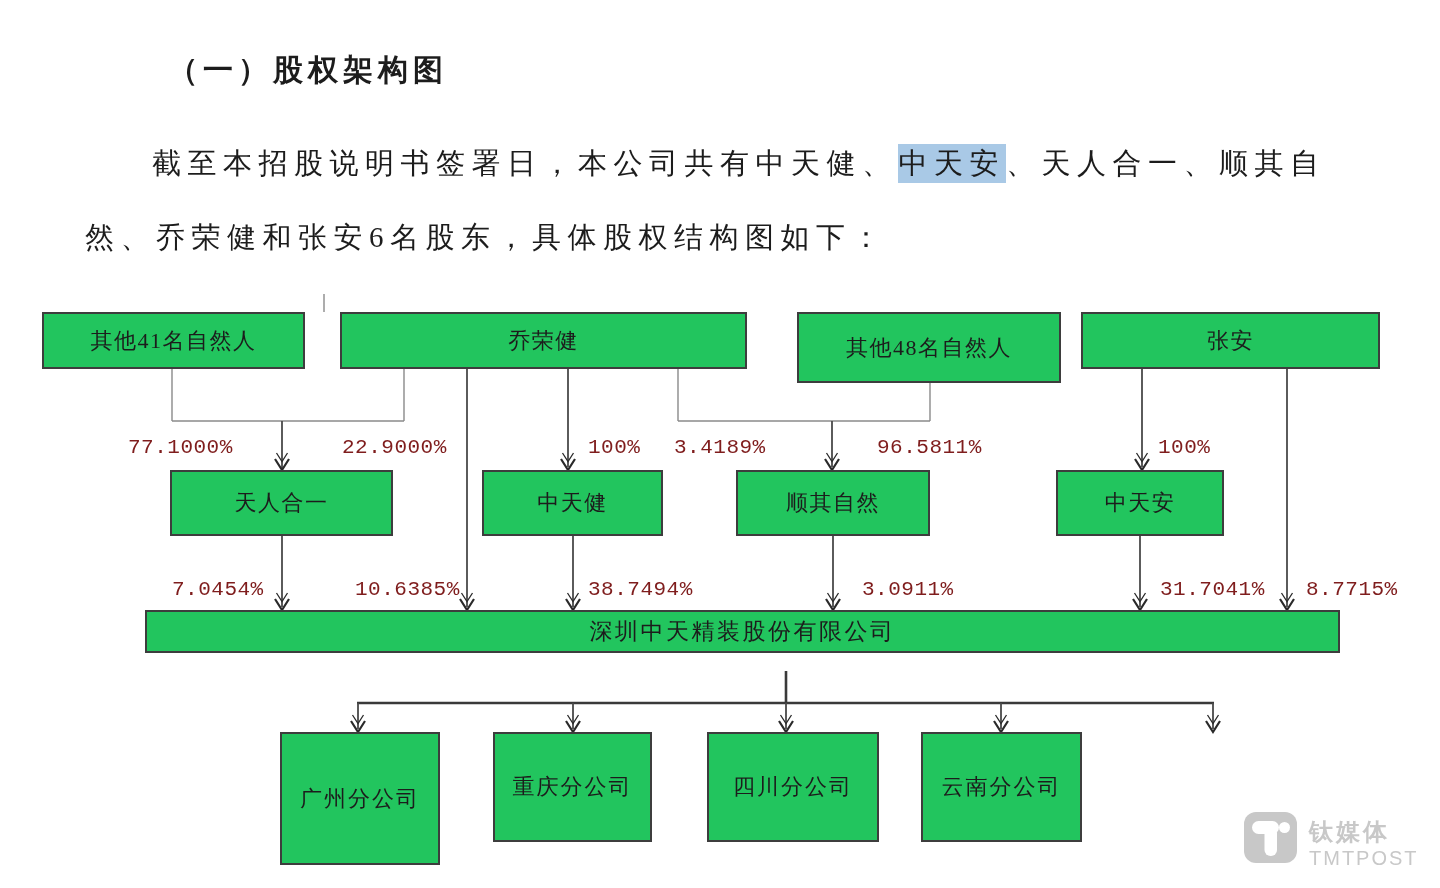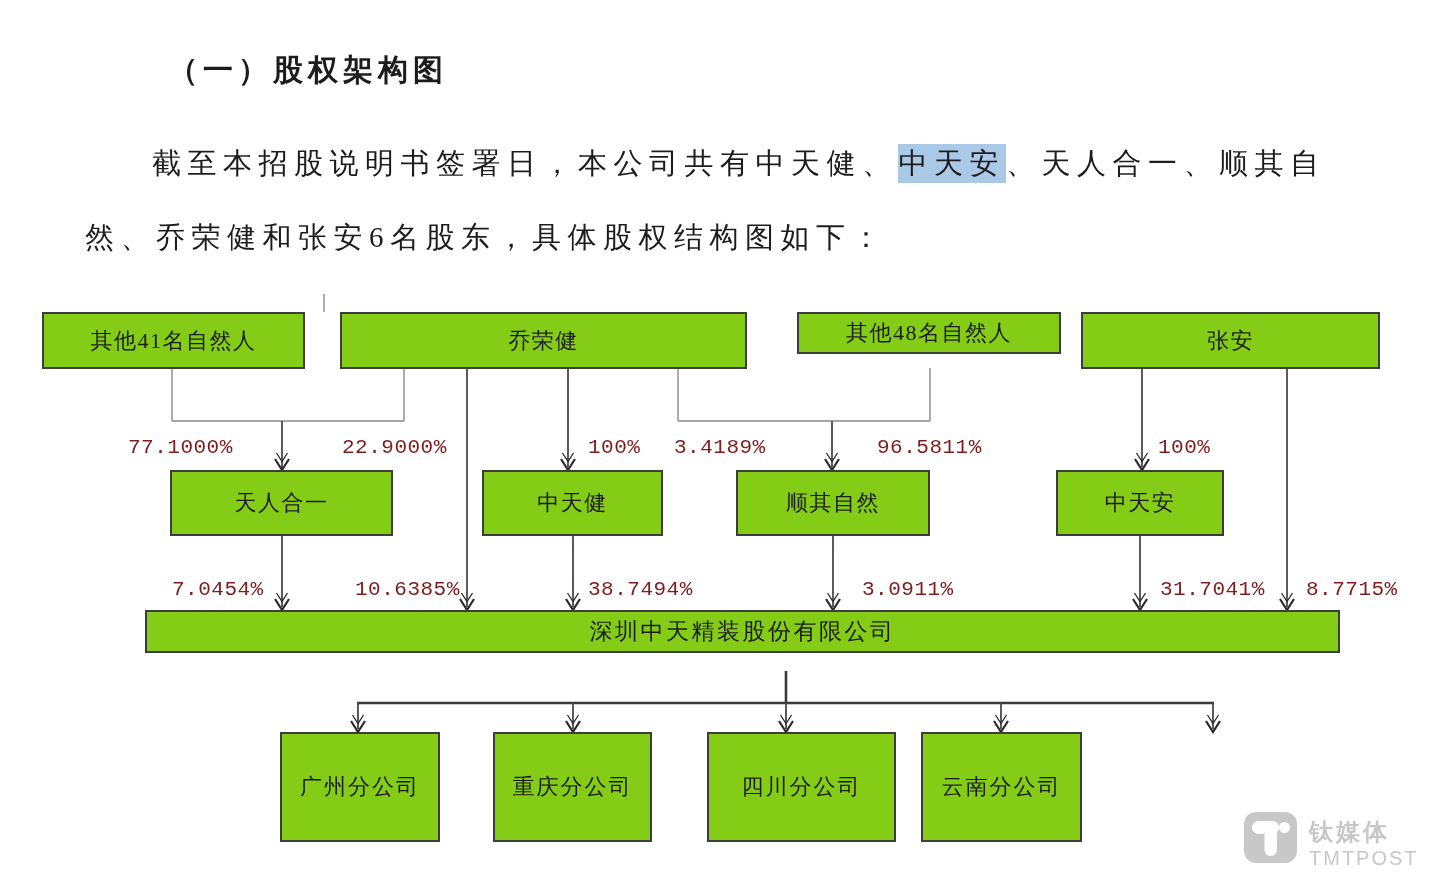--- a/index.html
+++ b/index.html
@@ -18,21 +18,21 @@
   }
   .abs{position:absolute;}
   .heading{
     left:168px;top:50px;font-size:30px;font-weight:bold;letter-spacing:5px;white-space:nowrap;
   }
   .para-line{font-size:29px;letter-spacing:6.5px;white-space:nowrap;}
   .para-line1{left:152px;top:144px;}
   .para-line2{left:85px;top:218px;}
   .hl{background:var(--highlight);padding:3px 1px 4px 1px;}
   .node{
-    box-sizing:border-box;border:2px solid var(--border);background:#84cc16;
+    box-sizing:border-box;border:2px solid var(--border);background:#22c55e;
     display:flex;align-items:center;justify-content:center;
     font-size:22px;letter-spacing:1.5px;white-space:nowrap;
   }
   .node.branch{letter-spacing:2px;}
   .node.company{font-size:23px;letter-spacing:2.5px;}
   .pct{
     font-size:21px;color:#7f1d1d;letter-spacing:0.5px;white-space:nowrap;
     font-family:Liberation Mono, monospace;
   }
   svg.wires{position:absolute;left:0;top:0;}
@@ -103,21 +103,21 @@
     <path class="wire-shaft" d="M358,703 L358,729 M573,703 L573,729 M786,703 L786,729 M1001,703 L1001,729 M1213,703 L1213,729"></path>
     <use href="#arrowhead" x="358" y="732" class="ah"></use>
     <use href="#arrowhead" x="573" y="732" class="ah"></use>
     <use href="#arrowhead" x="786" y="732" class="ah"></use>
     <use href="#arrowhead" x="1001" y="732" class="ah"></use>
     <use href="#arrowhead" x="1213" y="732" class="ah"></use>
   </svg>
 
   <div class="abs node" style="left:42px;top:312px;width:263px;height:57px">其他41名自然人</div>
   <div class="abs node" style="left:340px;top:312px;width:407px;height:57px">乔荣健</div>
-  <div class="abs node" style="left:797px;top:312px;width:264px;height:42px">其他48名自然人</div>
+  <div class="abs node" style="left:797px;top:312px;width:264px;height:71px">其他48名自然人</div>
   <div class="abs node" style="left:1081px;top:312px;width:299px;height:57px">张安</div>
 
   <div class="abs pct" style="left:128px;top:436px">77.1000%</div>
   <div class="abs pct" style="left:342px;top:436px">22.9000%</div>
   <div class="abs pct" style="left:588px;top:436px">100%</div>
   <div class="abs pct" style="left:674px;top:436px">3.4189%</div>
   <div class="abs pct" style="left:877px;top:436px">96.5811%</div>
   <div class="abs pct" style="left:1158px;top:436px">100%</div>
 
   <div class="abs node" style="left:170px;top:470px;width:223px;height:66px">天人合一</div>
@@ -127,23 +127,23 @@
 
   <div class="abs pct" style="left:172px;top:578px">7.0454%</div>
   <div class="abs pct" style="left:355px;top:578px">10.6385%</div>
   <div class="abs pct" style="left:588px;top:578px">38.7494%</div>
   <div class="abs pct" style="left:862px;top:578px">3.0911%</div>
   <div class="abs pct" style="left:1160px;top:578px">31.7041%</div>
   <div class="abs pct" style="left:1306px;top:578px">8.7715%</div>
 
   <div class="abs node company" style="left:145px;top:610px;width:1195px;height:43px">深圳中天精装股份有限公司</div>
 
-  <div class="abs node branch" style="left:280px;top:732px;width:160px;height:110px">广州分公司</div>
+  <div class="abs node branch" style="left:280px;top:732px;width:160px;height:133px">广州分公司</div>
   <div class="abs node branch" style="left:493px;top:732px;width:159px;height:110px">重庆分公司</div>
-  <div class="abs node branch" style="left:707px;top:732px;width:189px;height:110px">四川分公司</div>
+  <div class="abs node branch" style="left:707px;top:732px;width:172px;height:110px">四川分公司</div>
   <div class="abs node branch" style="left:921px;top:732px;width:161px;height:110px">云南分公司</div>
 
   <svg class="abs" style="left:1244px;top:812px" width="53" height="51">
     <rect x="0" y="0" width="53" height="51" rx="12" fill="var(--watermark)"></rect>
     <rect x="8" y="9" width="27" height="13" rx="6.5" fill="#ffffff"></rect>
     <circle cx="40.5" cy="15.5" r="5.5" fill="#ffffff"></circle>
     <rect x="20.5" y="15" width="12.5" height="29" rx="6" fill="#ffffff"></rect>
   </svg>
   <div class="abs watermark-text-cn">钛媒体</div>
   <div class="abs watermark-text-en">TMTPOST</div>

